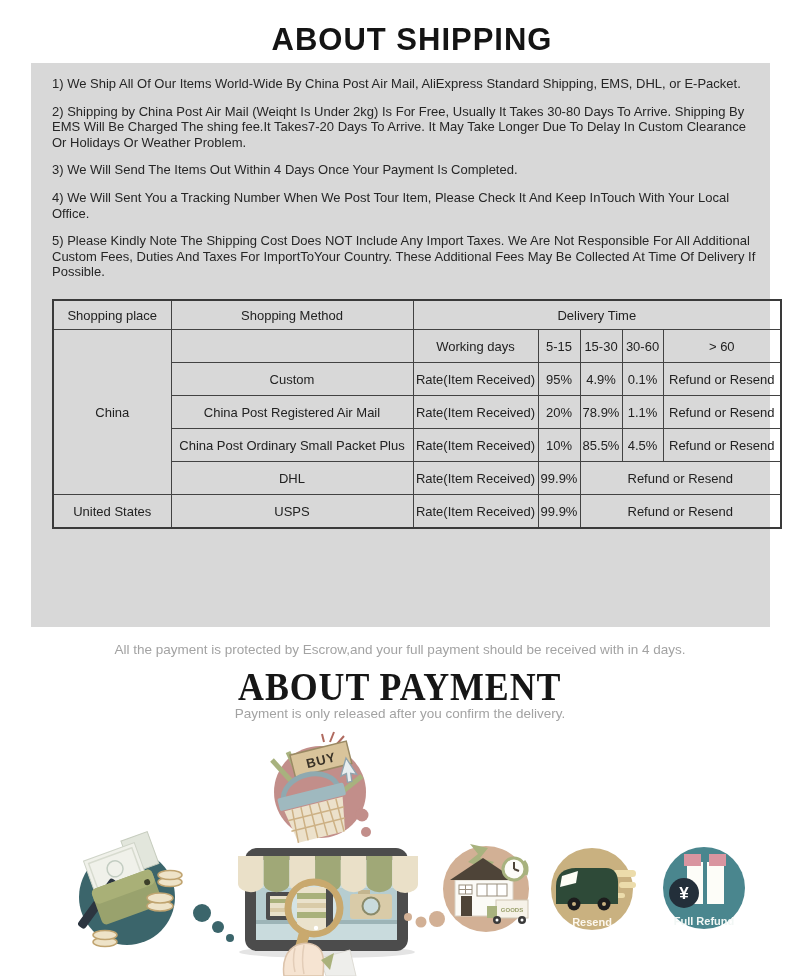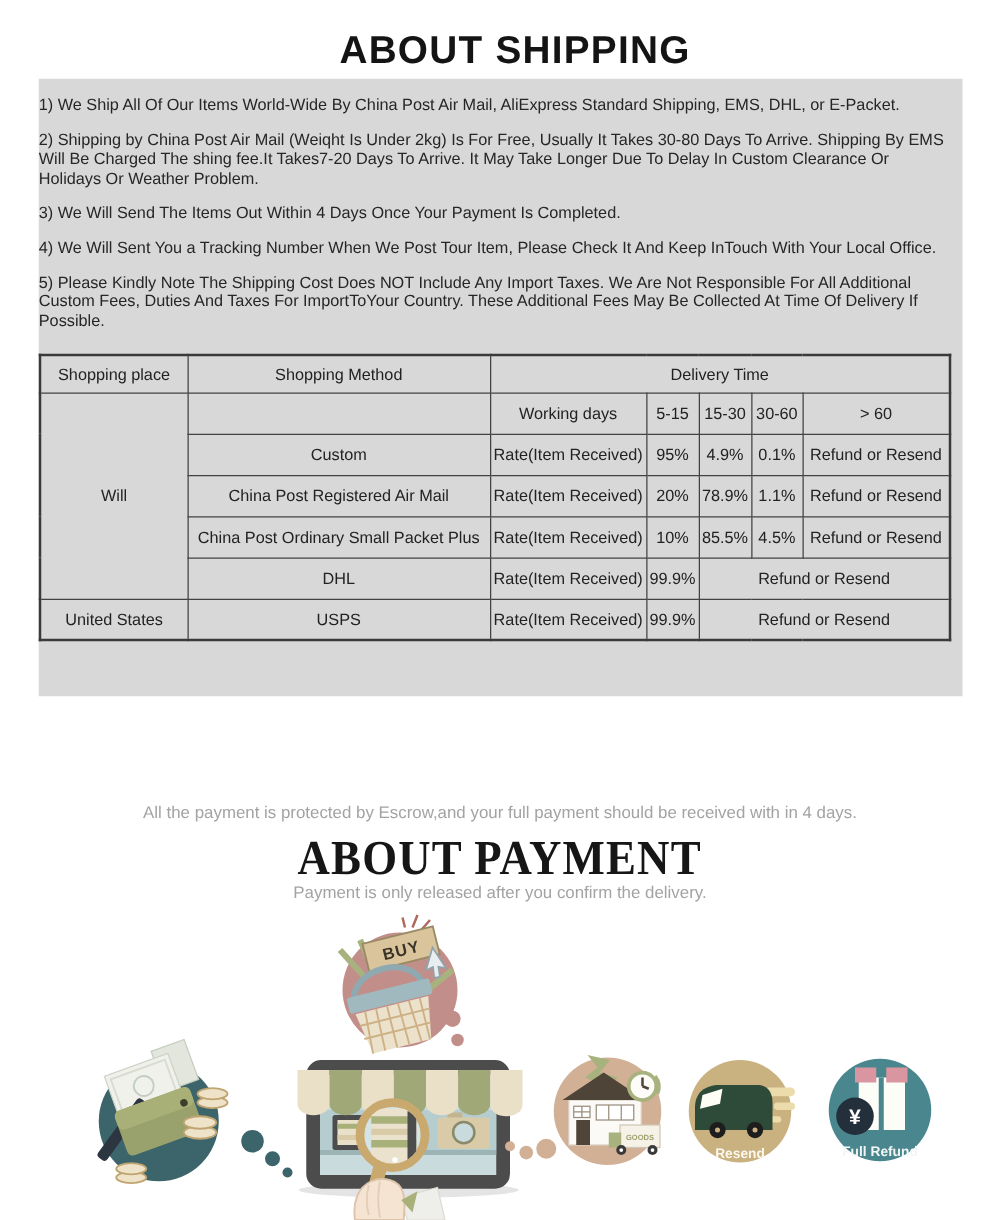--- a/index.html
+++ b/index.html
@@ -7,22 +7,22 @@
     width:800px;height:976px;position:relative;background:#ffffff;
     font-family:"Liberation Sans","DejaVu Sans",sans-serif;
     overflow:hidden;
   }
   .shipping-title{
     position:absolute;top:10px;left:0;width:800px;margin:12px;
     text-align:center;font-size:31px;font-weight:bold;color:#141414;
     letter-spacing:1px;
   }
   .gray-box{
-    position:absolute;left:31px;top:63px;width:739px;height:494px;
-    background:#d8d8d8;box-sizing:border-box;padding:13px 11px 0 0;
+    position:absolute;left:31px;top:63px;width:739px;height:564px;
+    background:#d8d8d8;box-sizing:border-box;padding:13px 11px 0 21px;
   }
   .gray-box p{
     margin:0 0 12px 0;font-size:13px;line-height:15.6px;color:#262626;
   }
   table.delivery{
     border-collapse:collapse;margin:19px auto 15px auto;
     border:2px solid #3a3a3a;table-layout:fixed;width:728px;
   }
   table.delivery td{
     border:1px solid #424242;text-align:center;vertical-align:middle;
@@ -69,21 +69,21 @@
         <col style="width:41px">
         <col style="width:118px">
     </colgroup>
     <tbody>
         <tr class="hdr">
       <td>Shopping place</td>
       <td>Shopping Method</td>
       <td colspan="5">Delivery Time</td>
     </tr>
     <tr>
-      <td rowspan="5">Will</td>
+      <td rowspan="5">China</td>
       <td></td>
       <td>Working days</td>
       <td>5-15</td>
       <td>15-30</td>
       <td>30-60</td>
       <td>&gt; 60</td>
     </tr>
     <tr>
       <td>Custom</td>
       <td>Rate(Item Received)</td>

